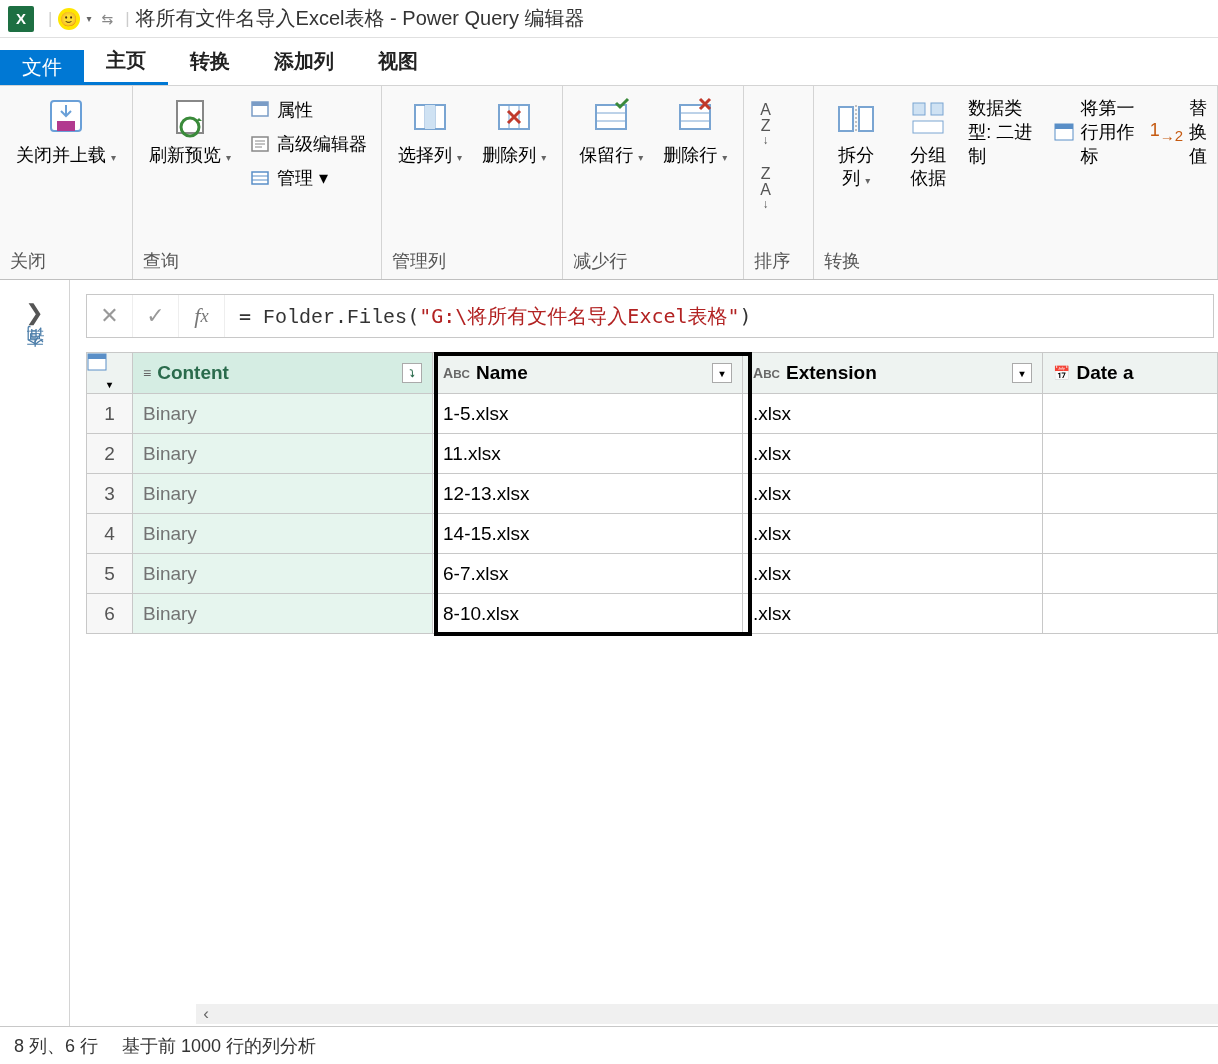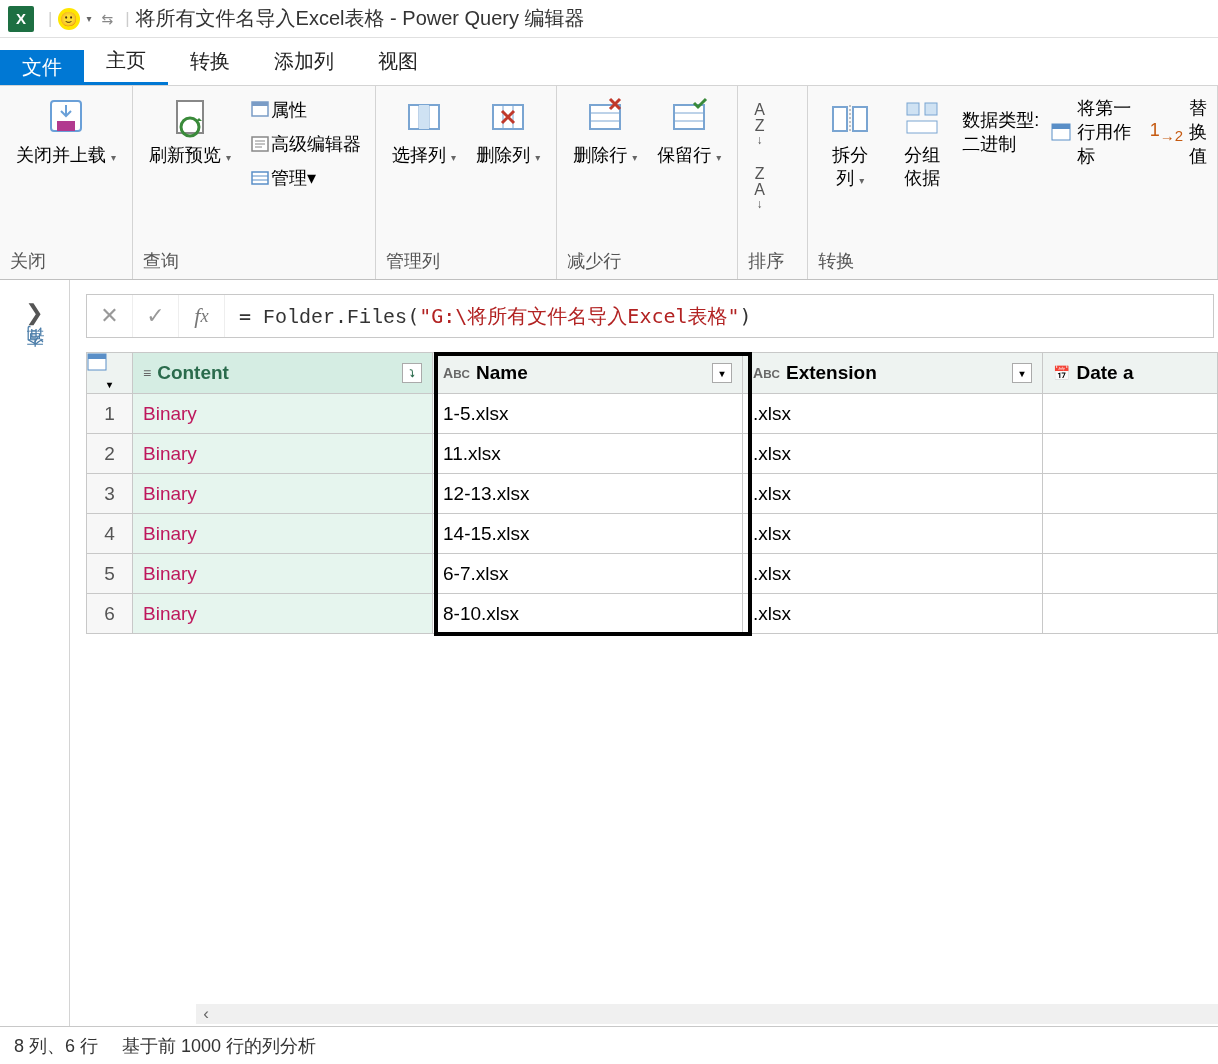--- a/index.html
+++ b/index.html
@@ -10,35 +10,35 @@
 .titlebar .excel-icon { width: 26px; height: 26px; background: #1d6f42; display: flex; align-items: center; justify-content: center; border-radius: 2px; margin-right: 8px; }
 .titlebar .excel-icon span { color: #fff; font-weight: bold; font-size: 15px; }
 .titlebar .sep { color: #ccc; margin: 0 6px; }
 .titlebar .qat-icon { width: 22px; height: 22px; border-radius: 50%; background: #ffe600; display: flex; align-items: center; justify-content: center; font-size: 14px; margin-right: 2px; }
 .titlebar .qat-drop { font-size: 10px; color: #666; margin: 0 4px; }
 .titlebar .eq { color: #888; margin: 0 6px; font-size: 14px; }
 .titlebar .title-text { font-size: 20px; color: #333; }
 
 
 .ribbon-tabs { height: 48px; display: flex; align-items: stretch; background: #fff; border-bottom: 1px solid #d4d4d4; }
-.ribbon-tab { padding: 0 22px; display: flex; align-items: center; font-size: 20px; color: #222; cursor: pointer; }
+.ribbon-tab { padding: 0 22px; display: flex; align-items: center; font-size: 20px; color: #222; cursor: pointer; font-weight: bold; }
 .ribbon-tab.file { background: #0078d4; color: #fff; font-weight: normal; margin-top: 12px; }
 .ribbon-tab.active { border-bottom: 3px solid #0078d4; }
 
 
 .ribbon { height: 194px; background: #f9f9f9; display: flex; border-bottom: 1px solid #c0c0c0; }
 .ribbon-group { border-right: 1px solid #d4d4d4; display: flex; flex-direction: column; padding: 6px 10px 2px; }
 .ribbon-group-content { flex: 1; display: flex; align-items: flex-start; gap: 8px; }
 .ribbon-group-label { text-align: left; font-size: 18px; color: #555; padding: 4px 0; }
 .big-btn { display: flex; flex-direction: column; align-items: center; justify-content: flex-start; padding: 4px 6px; cursor: pointer; min-width: 64px; }
 .big-btn .icon-box { width: 44px; height: 44px; display: flex; align-items: center; justify-content: center; margin-bottom: 4px; }
 .big-btn .lbl { font-size: 18px; text-align: center; line-height: 1.3; }
 .big-btn .drop { font-size: 10px; color: #666; }
 .small-list { display: flex; flex-direction: column; gap: 6px; padding-top: 4px; }
-.small-btn { display: flex; align-items: center; font-size: 18px; cursor: pointer; padding: 2px 4px; }
+.small-btn { display: flex; align-items: center; gap: 6px; font-size: 18px; cursor: pointer; padding: 2px 4px; }
 .small-btn .si { width: 22px; height: 22px; display: flex; align-items: center; justify-content: center; }
 .sort-stack { display: flex; flex-direction: column; align-items: center; gap: 20px; padding: 10px 6px; }
 .sort-btn { font-size: 16px; color: #555; cursor: pointer; line-height: 1; display: flex; flex-direction: column; align-items: center; }
 .transform-right { display: flex; flex-direction: row; gap: 10px; padding-top: 4px; min-width: 180px; }
 .tr-line { display: flex; align-items: center; gap: 6px; font-size: 18px; }
 
 
 .workspace { display: flex; height: calc(1064px - 38px - 48px - 194px - 38px); }
 .side-rail { width: 70px; border-right: 1px solid #d4d4d4; display: flex; flex-direction: column; align-items: center; padding-top: 20px; gap: 28px; }
 .side-rail .chev { font-size: 22px; color: #555; cursor: pointer; }
@@ -54,21 +54,21 @@
 .fb-formula .str { color: #b22222; }
 
 
 .grid-wrap { margin-top: 14px; flex: 1; overflow: hidden; position: relative; }
 .grid { border-collapse: collapse; width: 100%; }
 .grid th, .grid td { border: 1px solid #c8c8c8; height: 40px; text-align: left; padding: 0 10px; font-size: 19px; white-space: nowrap; }
 .grid thead th { background: #eef3f1; position: relative; }
 .grid .corner { width: 46px; background: #eef3f1; text-align: center; padding: 0; }
 .grid .rownum { width: 46px; text-align: center; background: #f7f7f7; color: #555; }
 .grid .col-content { background: #d5ede3; color: #2a6b4c; }
-.grid td.col-content-cell { background: #e6f5ee; color: #be185d; }
+.grid td.col-content-cell { background: #e6f5ee; color: #737373; }
 .col-hdr { display: flex; align-items: center; gap: 6px; }
 .col-hdr .type-ic { font-size: 14px; color: #666; display: inline-flex; align-items: center; }
 .col-hdr .filter { margin-left: auto; width: 20px; height: 20px; border: 1px solid #aaa; display: flex; align-items: center; justify-content: center; font-size: 10px; background: #fff; }
 .highlight-box { position: absolute; border: 4px solid #000; pointer-events: none; }
 .hscroll { position: absolute; bottom: 2px; left: 110px; right: 0; height: 20px; background: #f0f0f0; display: flex; align-items: center; }
 .hscroll .arrow { width: 20px; text-align: center; color: #666; }
 
 
 .statusbar { height: 38px; border-top: 1px solid #c8c8c8; display: flex; align-items: center; padding: 0 14px; font-size: 18px; color: #333; gap: 24px; }
 
@@ -193,35 +193,35 @@
   </div>
 
   <div class="ribbon-group">
     <div class="ribbon-group-content">
       <div class="big-btn">
         <div class="icon-box">
           <svg width="42" height="42" viewBox="0 0 42 42">
               <rect x="6" y="8" width="30" height="24" fill="#fff" stroke="#7aa5d2" stroke-width="2"></rect>
               <line x1="6" y1="16" x2="36" y2="16" stroke="#7aa5d2"></line>
               <line x1="6" y1="24" x2="36" y2="24" stroke="#7aa5d2"></line>
-              <path d="M26 2 l10 10 M36 2 l-10 10" stroke="#c0392b" stroke-width="3"></path>
-            </svg>
-        </div>
-        <div class="lbl"><span>删除行</span> <span class="drop">▾</span></div>
+              <path d="M26 6 l4 4 l8 -8" stroke="#3a8a3a" stroke-width="3" fill="none"></path>
+            </svg>
+        </div>
+        <div class="lbl"><span>保留行</span> <span class="drop">▾</span></div>
       </div>
       <div class="big-btn">
         <div class="icon-box">
           <svg width="42" height="42" viewBox="0 0 42 42">
               <rect x="6" y="8" width="30" height="24" fill="#fff" stroke="#7aa5d2" stroke-width="2"></rect>
               <line x1="6" y1="16" x2="36" y2="16" stroke="#7aa5d2"></line>
               <line x1="6" y1="24" x2="36" y2="24" stroke="#7aa5d2"></line>
-              <path d="M26 6 l4 4 l8 -8" stroke="#3a8a3a" stroke-width="3" fill="none"></path>
-            </svg>
-        </div>
-        <div class="lbl"><span>保留行</span> <span class="drop">▾</span></div>
+              <path d="M26 2 l10 10 M36 2 l-10 10" stroke="#c0392b" stroke-width="3"></path>
+            </svg>
+        </div>
+        <div class="lbl"><span>删除行</span> <span class="drop">▾</span></div>
       </div>
     </div>
     <div class="ribbon-group-label">减少行</div>
   </div>
 
   <div class="ribbon-group" style="min-width:70px;">
     <div class="ribbon-group-content">
       <div class="sort-stack">
         <div class="sort-btn">
             <span>A</span>

